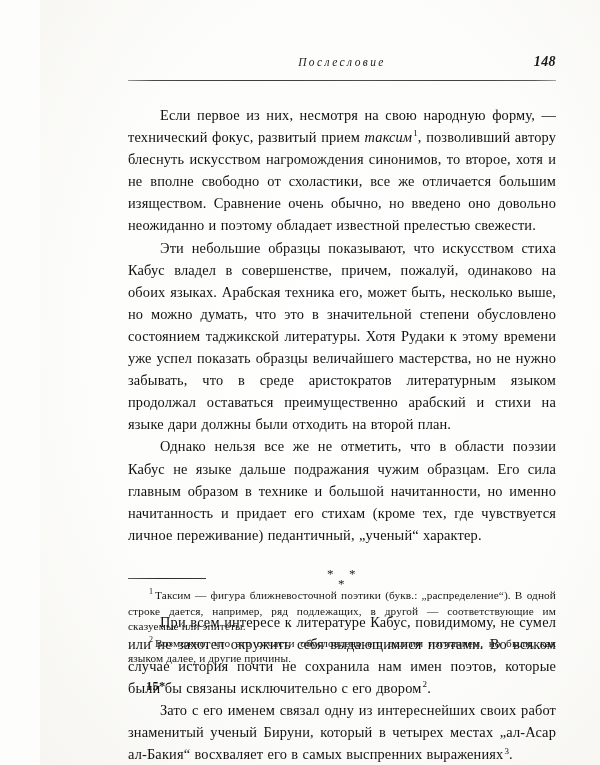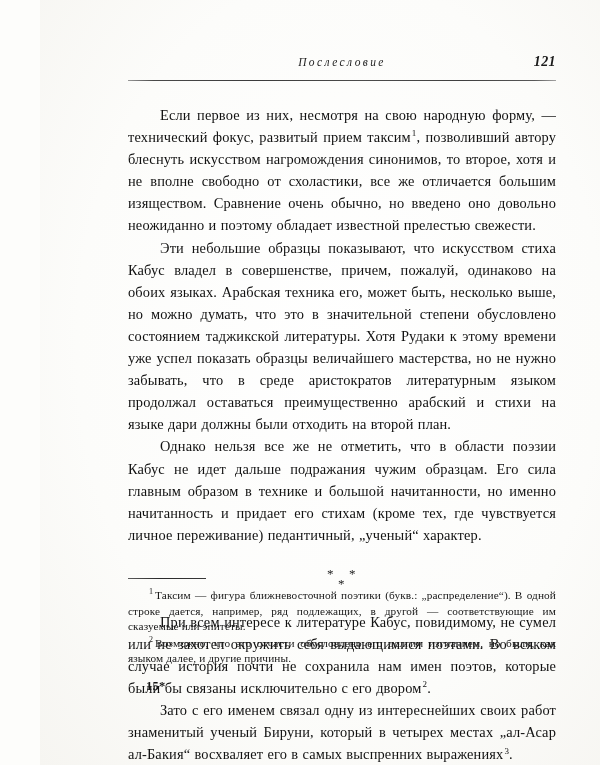--- a/index.html
+++ b/index.html
@@ -81,20 +81,21 @@
     letter-spacing: 0.15px;
     word-spacing: 0.5px;
     color: #111;
     -webkit-font-smoothing: none;
   }
   p.para + p.para {
     margin-top: 0;
     font-family: Liberation Serif, serif;
   }
   .ital {
+    font-style: italic;
   }
   sup {
     font-size: 9px;
     vertical-align: super;
     line-height: 0;
     padding-left: 1px;
   }
 
   
   .asterisks {
@@ -154,28 +155,28 @@
   }
 </style>
 </head>
 <body>
 
 <div class="page">
   <div class="content">
 
     <div class="runhead">
       <span class="runhead-title">Послесловие</span>
-      <span class="runhead-folio">121</span>
+      <span class="runhead-folio">148</span>
       <div class="rule-head"></div>
     </div>
 
     <div class="body-text">
       <p class="para">Если первое из них, несмотря на свою народную форму, — технический фокус, развитый прием <span class="ital">таксим</span><sup>1</sup>, позволивший автору блеснуть искусством нагромождения синонимов, то второе, хотя и не вполне свободно от схоластики, все же отличается большим изяществом. Сравнение очень обычно, но введено оно довольно неожиданно и поэтому обладает известной прелестью свежести.</p>
       <p class="para">Эти небольшие образцы показывают, что искусством стиха Кабус владел в совершенстве, причем, пожалуй, одинаково на обоих языках. Арабская техника его, может быть, несколько выше, но можно думать, что это в значительной степени обусловлено состоянием таджикской литературы. Хотя Рудаки к этому времени уже успел показать образцы величайшего мастерства, но не нужно забывать, что в среде аристократов литературным языком продолжал оставаться преимущественно арабский и стихи на языке дари должны были отходить на второй план.</p>
-      <p class="para">Однако нельзя все же не отметить, что в области поэзии Кабус не идет дальше подражания чужим образцам. Его сила главным образом в технике и большой начитанности, но именно начитанность и придает его стихам (кроме тех, где чувствуется личное переживание) педантичный, „ученый“ характер.</p>
+      <p class="para">Однако нельзя все же не отметить, что в области поэзии Кабус не языке дальше подражания чужим образцам. Его сила главным образом в технике и большой начитанности, но именно начитанность и придает его стихам (кроме тех, где чувствуется личное переживание) педантичный, „ученый“ характер.</p>
 
       <div class="asterisks">
         <span class="ast ast-left">*</span>
         <span class="ast ast-right">*</span>
         <span class="ast ast-mid">*</span>
       </div>
 
       <p class="para">При всем интересе к литературе Кабус, повидимому, не сумел или не захотел окружить себя выдающимися поэтами. Во всяком случае история почти не сохранила нам имен поэтов, которые были бы связаны исключительно с его двором<sup>2</sup>.</p>
       <p class="para">Зато с его именем связал одну из интереснейших своих работ знаменитый ученый Бируни, который в четырех местах „ал-Асар ал-Бакия“ восхваляет его в самых выспренних выражениях<sup>3</sup>.</p>
     </div>

